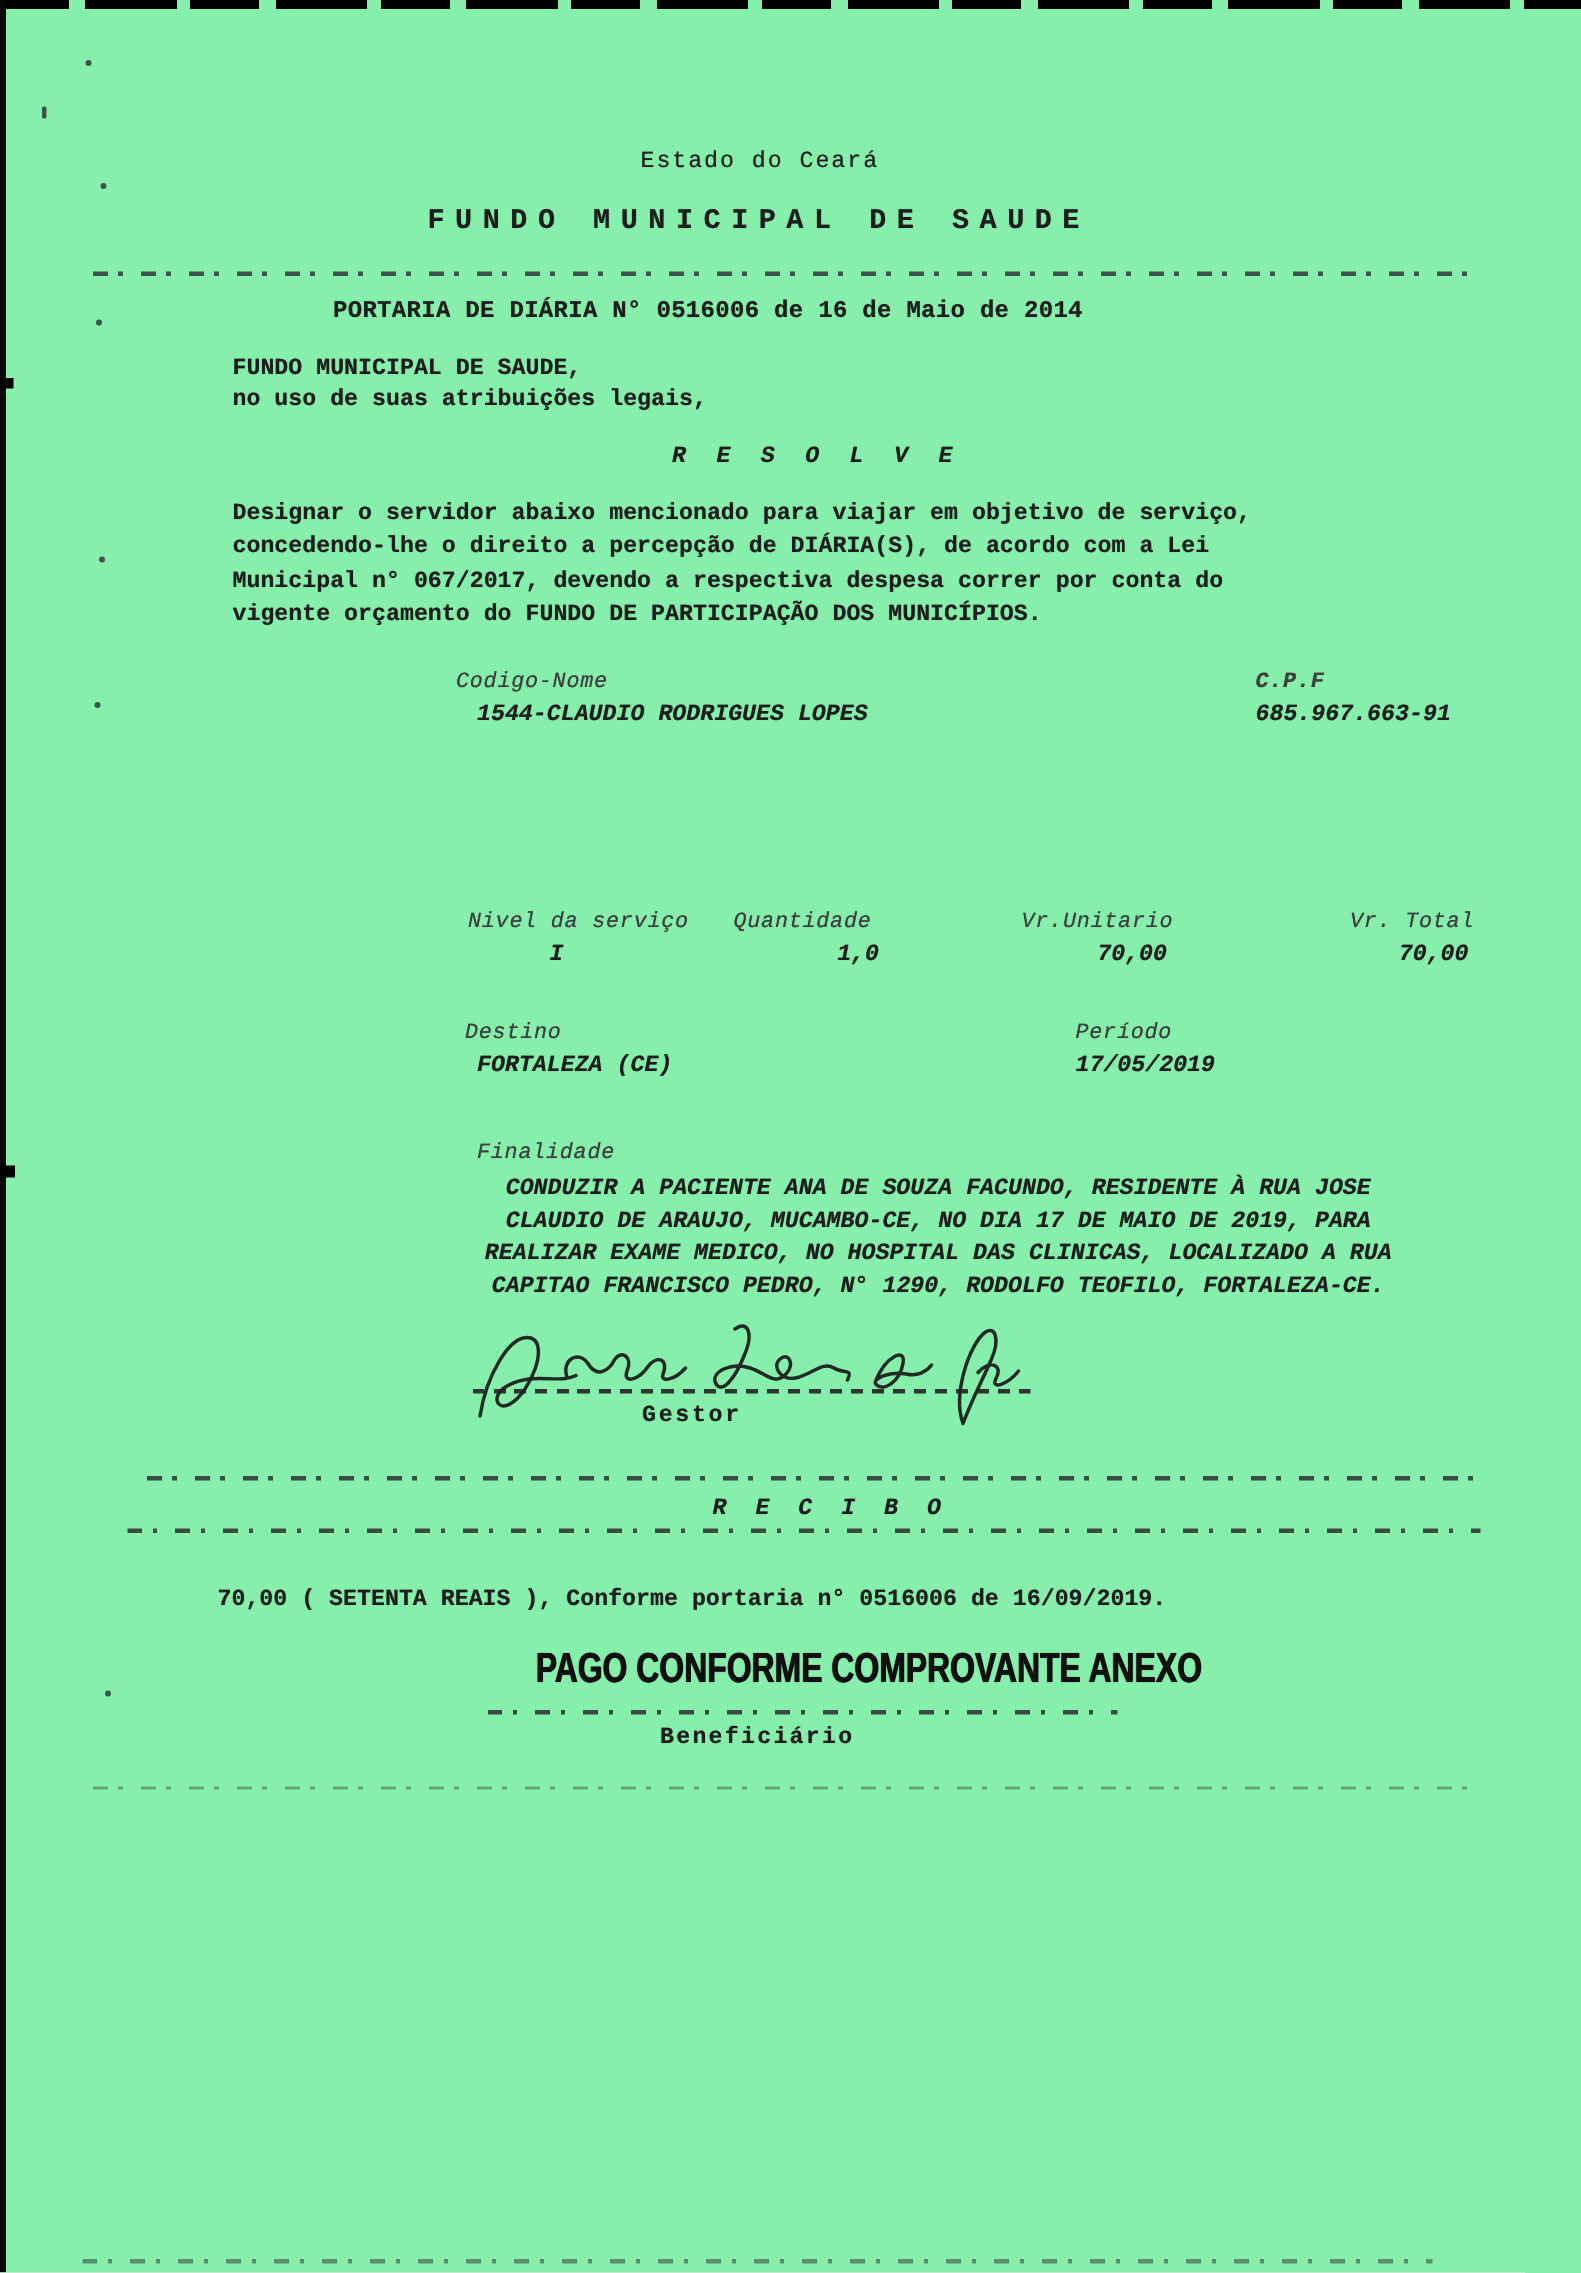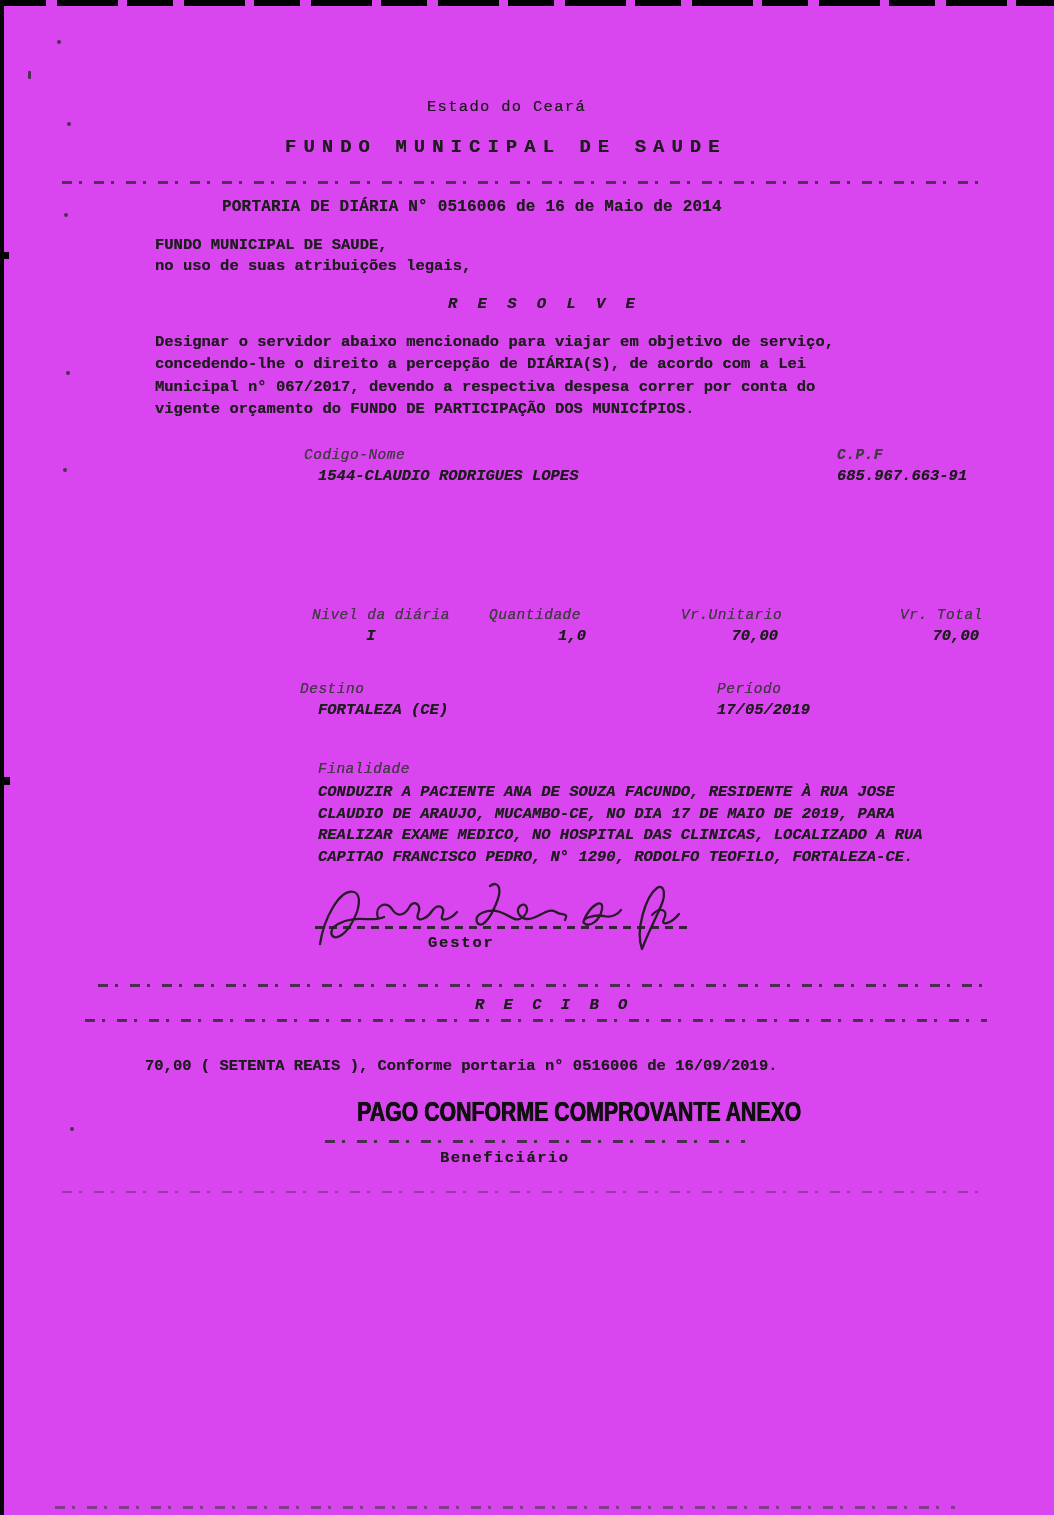--- a/index.html
+++ b/index.html
@@ -1,18 +1,18 @@
 <!DOCTYPE html>
 <html><head>
 <meta charset="utf-8">
 <style>
   html,body { margin:0; padding:0; background:#e8e8e8; }
   .page {
     position:relative; width:1054px; height:1515px; margin:0 auto;
-    background:#d946ef; overflow:hidden;
+    background:#86efac; overflow:hidden;
     font-family:"Liberation Mono","DejaVu Sans Mono",monospace;
     color:#1d1d1d;
   }
   .t { position:absolute; white-space:pre; font-size:15.5px; text-shadow:0 0 .5px rgba(0,0,0,.55); }
   .wrap { white-space:normal; }
   .lbl { font-style:italic; font-size:14.5px; color:#3f3f3f; letter-spacing:.5px; }
   .val { font-weight:bold; font-style:italic; }
 
   
   .border-top { position:absolute; left:0; top:0; width:1054px; height:6px;
@@ -49,27 +49,27 @@
 
   .nivel-lbl { left:312px; top:607px; }
   .nivel-val { left:312px; top:627px; width:118px; text-align:center; }
   .qtd-lbl   { left:489px; top:607px; }
   .qtd-val   { left:489px; top:627px; width:97px;  text-align:right; }
   .vru-lbl   { left:681px; top:607px; }
   .vru-val   { left:681px; top:627px; width:97px;  text-align:right; }
   .vrt-lbl   { left:886px; top:607px;margin-left:14px; }
   .vrt-val   { left:886px; top:627px; width:93px;  text-align:right; }
 
-  .dest-lbl { left:300px; top:681px; }
+  .dest-lbl { left:310px; top:681px; }
   .dest-val { left:318px; top:701px; }
   .per-lbl  { left:717px; top:681px; }
   .per-val  { left:717px; top:701px; }
 
   .fin-lbl  { left:318px; top:761px; }
-  .fin-text { left:318px; top:782px; width:615px; font-weight:bold; font-style:italic; line-height:21.7px; }
+  .fin-text { left:318px; top:782px; width:615px; font-weight:bold; font-style:italic; line-height:21.7px;text-align:center; }
 
   .signature { position:absolute; left:312px; top:878px; }
   .gestor { left:428px; top:934px; font-weight:bold; letter-spacing:1.8px; }
 
   .recibo-title { left:475px; top:996px; font-weight:bold; font-style:italic; letter-spacing:5px; }
   .rec1 { left:268px; top:1036px; font-weight:bold; }
   .rec2 { left:145px; top:1057px; font-weight:bold; }
 
   .stamp { left:357px; top:1096px; font-family:"Liberation Sans","DejaVu Sans",sans-serif;
     font-weight:bold; font-size:28px; color:#101010; transform:scaleX(.76); transform-origin:left top;
@@ -101,21 +101,21 @@
   <div class="t pre1">FUNDO MUNICIPAL DE SAUDE,</div>
   <div class="t pre2">no uso de suas atribuições legais,</div>
   <div class="t resolve">R E S O L V E</div>
   <div class="t bodytext wrap">Designar o servidor abaixo mencionado para viajar em objetivo de serviço, concedendo-lhe o direito a percepção de DIÁRIA(S), de acordo com a Lei Municipal n° 067/2017, devendo a respectiva despesa correr por conta do vigente orçamento do FUNDO DE PARTICIPAÇÃO DOS MUNICÍPIOS.</div>
 
   <div class="t lbl cod-lbl">Codigo-Nome</div>
   <div class="t val cod-val">1544-CLAUDIO RODRIGUES LOPES</div>
   <div class="t lbl cpf-lbl">C.P.F</div>
   <div class="t val cpf-val">685.967.663-91</div>
 
-  <div class="t lbl nivel-lbl">Nivel da diária</div>
+  <div class="t lbl nivel-lbl">Nivel da serviço</div>
   <div class="t val nivel-val">I</div>
   <div class="t lbl qtd-lbl">Quantidade</div>
   <div class="t val qtd-val">1,0</div>
   <div class="t lbl vru-lbl">Vr.Unitario</div>
   <div class="t val vru-val">70,00</div>
   <div class="t lbl vrt-lbl">Vr. Total</div>
   <div class="t val vrt-val">70,00</div>
 
   <div class="t lbl dest-lbl">Destino</div>
   <div class="t val dest-val">FORTALEZA (CE)</div>

